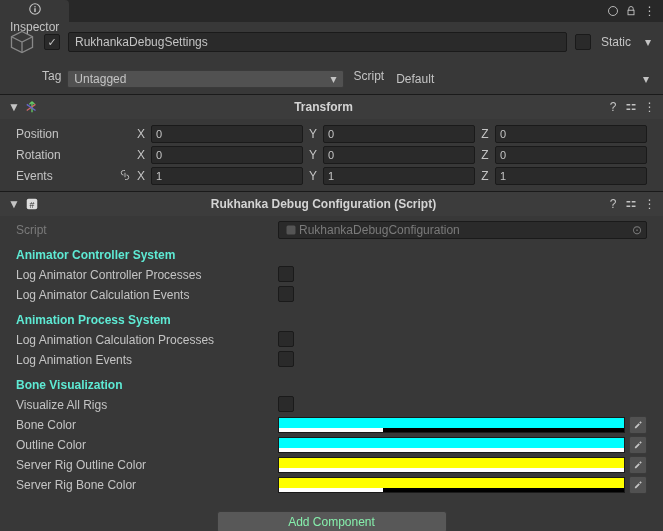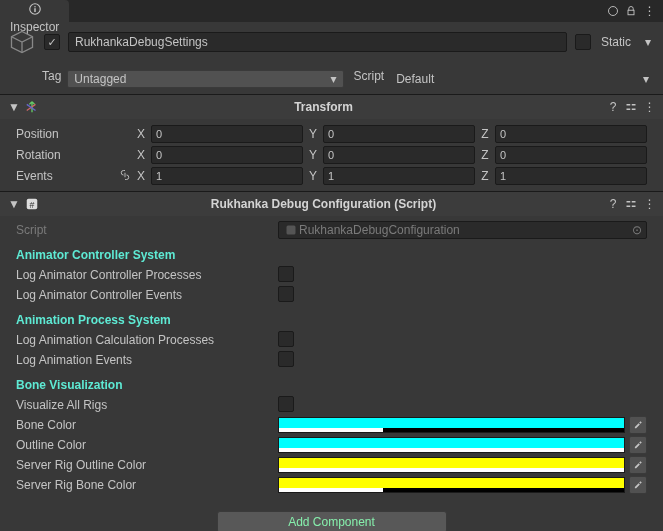--- a/index.html
+++ b/index.html
@@ -216,21 +216,21 @@
         <span>⊙</span>
       </div>
     </div>
 
     <div class="section-title">Animator Controller System</div>
     <div class="field-row">
       <span class="field-label">Log Animator Controller Processes</span>
       <span class="check-cell"><span class="checkbox"></span></span>
     </div>
     <div class="field-row">
-      <span class="field-label">Log Animator Controller Events</span>
+      <span class="field-label">Log Animator Calculation Events</span>
       <span class="check-cell"><span class="checkbox"></span></span>
     </div>
 
     <div class="section-title">Animation Process System</div>
     <div class="field-row">
       <span class="field-label">Log Animation Calculation Processes</span>
       <span class="check-cell"><span class="checkbox"></span></span>
     </div>
     <div class="field-row">
       <span class="field-label">Log Animation Events</span>

